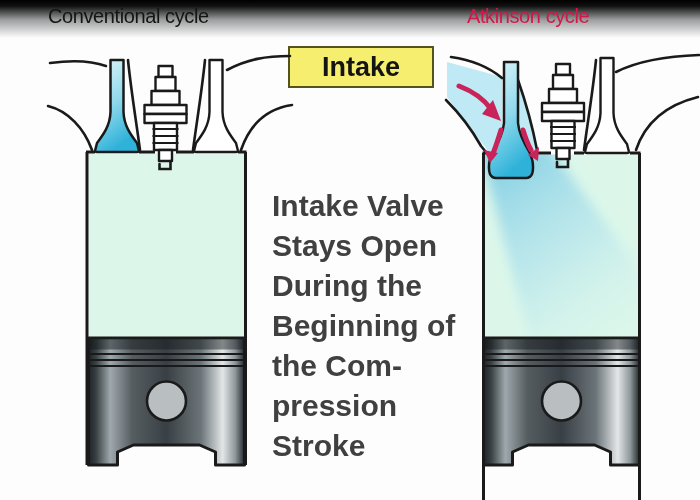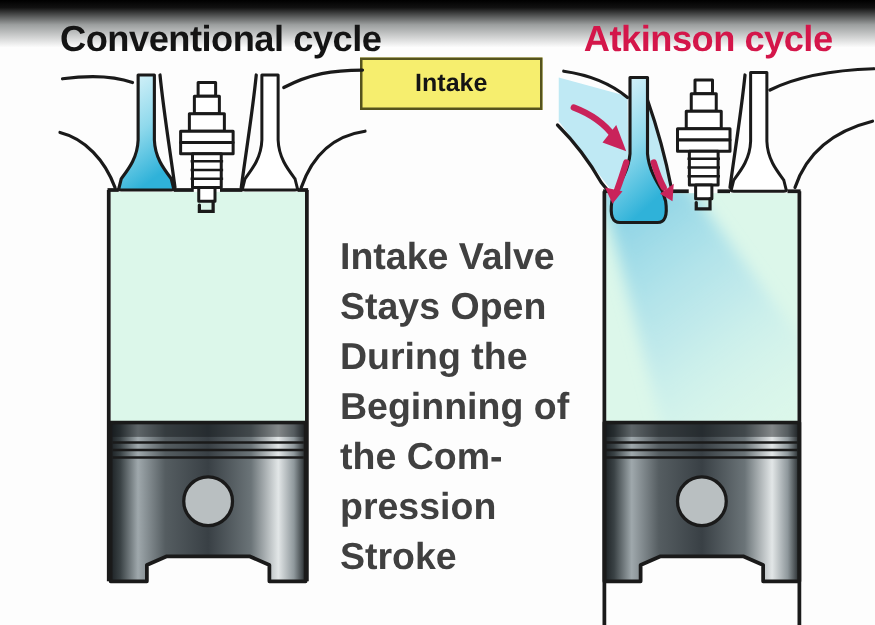--- a/index.html
+++ b/index.html
@@ -6,32 +6,32 @@
   .stage{
     position:relative;width:700px;height:500px;overflow:hidden;
     background:#fdfdfd;
     font-family:"Liberation Sans", sans-serif;
   }
   .top-band{
     position:absolute;left:0;top:0;width:700px;height:38px;
     background:linear-gradient(to bottom,#000 0%,#111 16%,rgba(90,95,95,.6) 52%,rgba(255,255,255,0) 100%);
   }
   .title{
-    position:absolute;top:5px;font-size:29px;font-weight:700;
-    letter-spacing:-0.4px;color:#141414;white-space:nowrap;margin-top:11px;
+    position:absolute;top:5px;font-size:20px;font-weight:400;
+    letter-spacing:-0.4px;color:#141414;white-space:nowrap;
   }
   .title-left{left:48px;}
   .title-right{left:467px;color:var(--title-red,#d4164a);}
   .intake-badge{
     position:absolute;left:288px;top:46px;width:146px;height:42px;
     background:var(--intake-fill,#f6ee6e);
     border:2.5px solid var(--intake-border,#55531d);
     box-sizing:border-box;
     display:flex;align-items:center;justify-content:center;
-    font-size:20px;font-weight:700;color:#141414;
+    font-size:27px;font-weight:700;color:#141414;
   }
   .caption{
     position:absolute;left:272px;top:186px;width:210px;
     font-size:30px;line-height:40px;font-weight:700;color:#404040;
     white-space:pre-line;
   }
   svg{position:absolute;left:0;top:0;}
   .wall{stroke:var(--outline,#1a1a1a);stroke-width:3;fill:none;}
   .ol{stroke:var(--outline,#1a1a1a);stroke-width:2.6;fill:none;stroke-linecap:round;}
   .part-white{fill:#ffffff;stroke:var(--outline,#1a1a1a);stroke-width:2.4;stroke-linejoin:round;}

